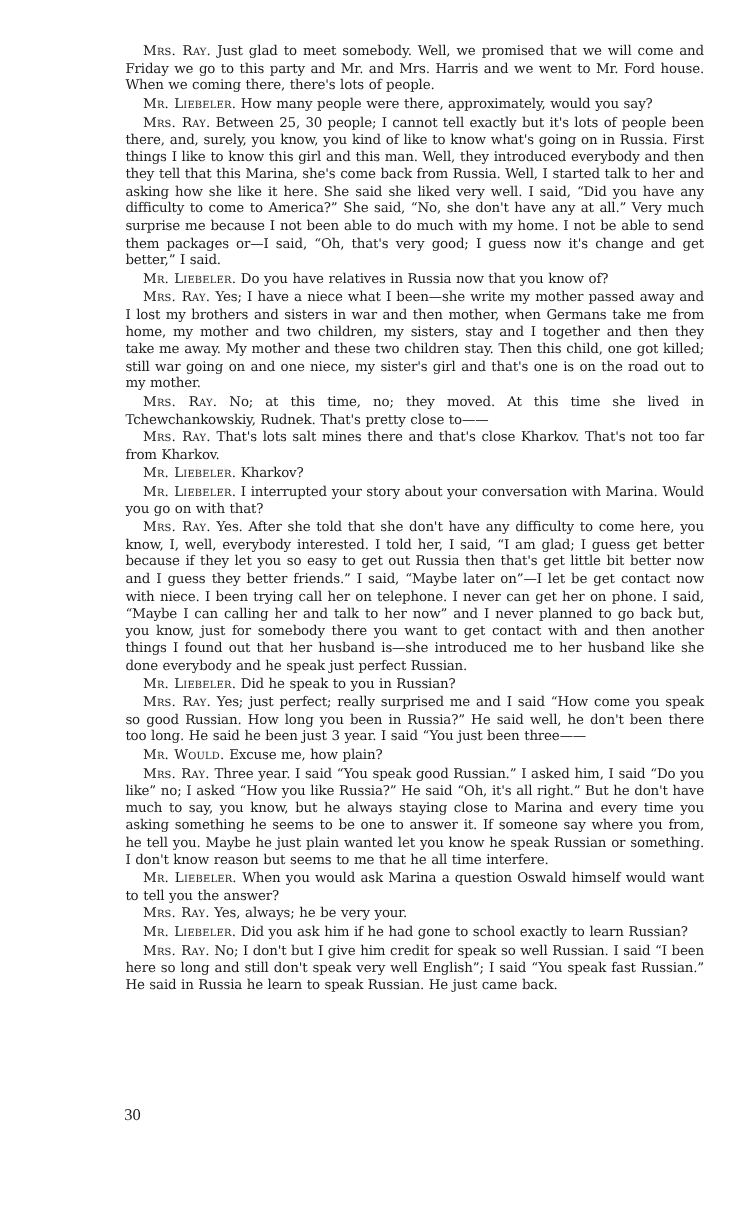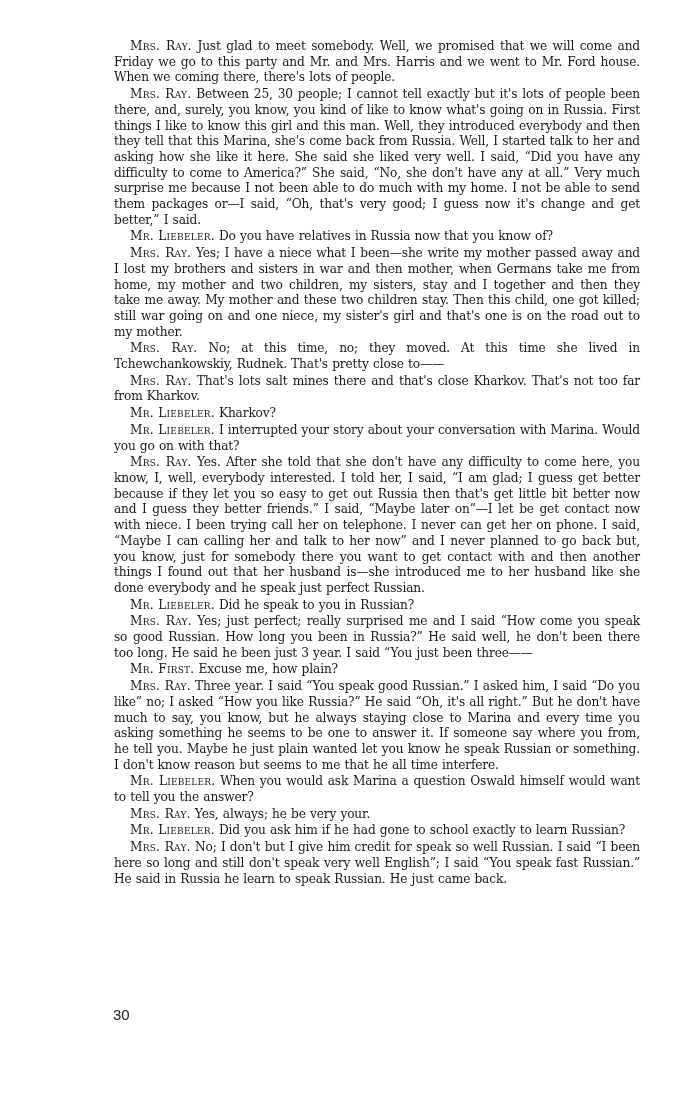--- a/index.html
+++ b/index.html
@@ -32,40 +32,41 @@
     }
     .speaker {
       font-variant: small-caps;
       letter-spacing: 0.2px;
     }
     .page-number {
       position: absolute;
       left: 113px;
       top: 1006px;
       font-size: 15px;
-      font-family: Liberation Sans, sans-serif;
+      font-family: Liberation Serif, serif;
       color: #1a1a1a;
     }
   </style>
 </head>
 <body>
 
 <div class="page" id="page">
     <p class="para"><span class="speaker">Mrs. Ray.</span> <span class="speech">Just glad to meet somebody. Well, we promised that we will come and Friday we go to this party and Mr. and Mrs. Harris and we went to Mr. Ford house. When we coming there, there's lots of people.</span></p>
+    <p class="para"><span class="speaker">Mr. Liebeler.</span> <span class="speech">How many people were there, approximately, would you say?</span></p>
     <p class="para"><span class="speaker">Mrs. Ray.</span> <span class="speech">Between 25, 30 people; I cannot tell exactly but it's lots of people been there, and, surely, you know, you kind of like to know what's going on in Russia. First things I like to know this girl and this man. Well, they introduced everybody and then they tell that this Marina, she's come back from Russia. Well, I started talk to her and asking how she like it here. She said she liked very well. I said, “Did you have any difficulty to come to America?” She said, “No, she don't have any at all.” Very much surprise me because I not been able to do much with my home. I not be able to send them packages or—I said, “Oh, that's very good; I guess now it's change and get better,” I said.</span></p>
     <p class="para"><span class="speaker">Mr. Liebeler.</span> <span class="speech">Do you have relatives in Russia now that you know of?</span></p>
     <p class="para"><span class="speaker">Mrs. Ray.</span> <span class="speech">Yes; I have a niece what I been—she write my mother passed away and I lost my brothers and sisters in war and then mother, when Germans take me from home, my mother and two children, my sisters, stay and I together and then they take me away. My mother and these two children stay. Then this child, one got killed; still war going on and one niece, my sister's girl and that's one is on the road out to my mother.</span></p>
     <p class="para"><span class="speaker">Mrs. Ray.</span> <span class="speech">No; at this time, no; they moved. At this time she lived in Tchewchankowskiy, Rudnek. That's pretty close to——</span></p>
     <p class="para"><span class="speaker">Mrs. Ray.</span> <span class="speech">That's lots salt mines there and that's close Kharkov. That's not too far from Kharkov.</span></p>
     <p class="para"><span class="speaker">Mr. Liebeler.</span> <span class="speech">Kharkov?</span></p>
     <p class="para"><span class="speaker">Mr. Liebeler.</span> <span class="speech">I interrupted your story about your conversation with Marina. Would you go on with that?</span></p>
     <p class="para"><span class="speaker">Mrs. Ray.</span> <span class="speech">Yes. After she told that she don't have any difficulty to come here, you know, I, well, everybody interested. I told her, I said, “I am glad; I guess get better because if they let you so easy to get out Russia then that's get little bit better now and I guess they better friends.” I said, “Maybe later on”—I let be get contact now with niece. I been trying call her on telephone. I never can get her on phone. I said, “Maybe I can calling her and talk to her now” and I never planned to go back but, you know, just for somebody there you want to get contact with and then another things I found out that her husband is—she introduced me to her husband like she done everybody and he speak just perfect Russian.</span></p>
     <p class="para"><span class="speaker">Mr. Liebeler.</span> <span class="speech">Did he speak to you in Russian?</span></p>
     <p class="para"><span class="speaker">Mrs. Ray.</span> <span class="speech">Yes; just perfect; really surprised me and I said “How come you speak so good Russian. How long you been in Russia?” He said well, he don't been there too long. He said he been just 3 year. I said “You just been three——</span></p>
-    <p class="para"><span class="speaker">Mr. First.</span> <span class="speech">Excuse me, how plain?</span></p>
+    <p class="para"><span class="speaker">Mr. Would.</span> <span class="speech">Excuse me, how plain?</span></p>
     <p class="para"><span class="speaker">Mrs. Ray.</span> <span class="speech">Three year. I said “You speak good Russian.” I asked him, I said “Do you like” no; I asked “How you like Russia?” He said “Oh, it's all right.” But he don't have much to say, you know, but he always staying close to Marina and every time you asking something he seems to be one to answer it. If someone say where you from, he tell you. Maybe he just plain wanted let you know he speak Russian or something. I don't know reason but seems to me that he all time interfere.</span></p>
     <p class="para"><span class="speaker">Mr. Liebeler.</span> <span class="speech">When you would ask Marina a question Oswald himself would want to tell you the answer?</span></p>
     <p class="para"><span class="speaker">Mrs. Ray.</span> <span class="speech">Yes, always; he be very your.</span></p>
     <p class="para"><span class="speaker">Mr. Liebeler.</span> <span class="speech">Did you ask him if he had gone to school exactly to learn Russian?</span></p>
     <p class="para"><span class="speaker">Mrs. Ray.</span> <span class="speech">No; I don't but I give him credit for speak so well Russian. I said “I been here so long and still don't speak very well English”; I said “You speak fast Russian.” He said in Russia he learn to speak Russian. He just came back.</span></p>
   </div>
 
 <div class="page-number">30</div>
 
 </body></html>

